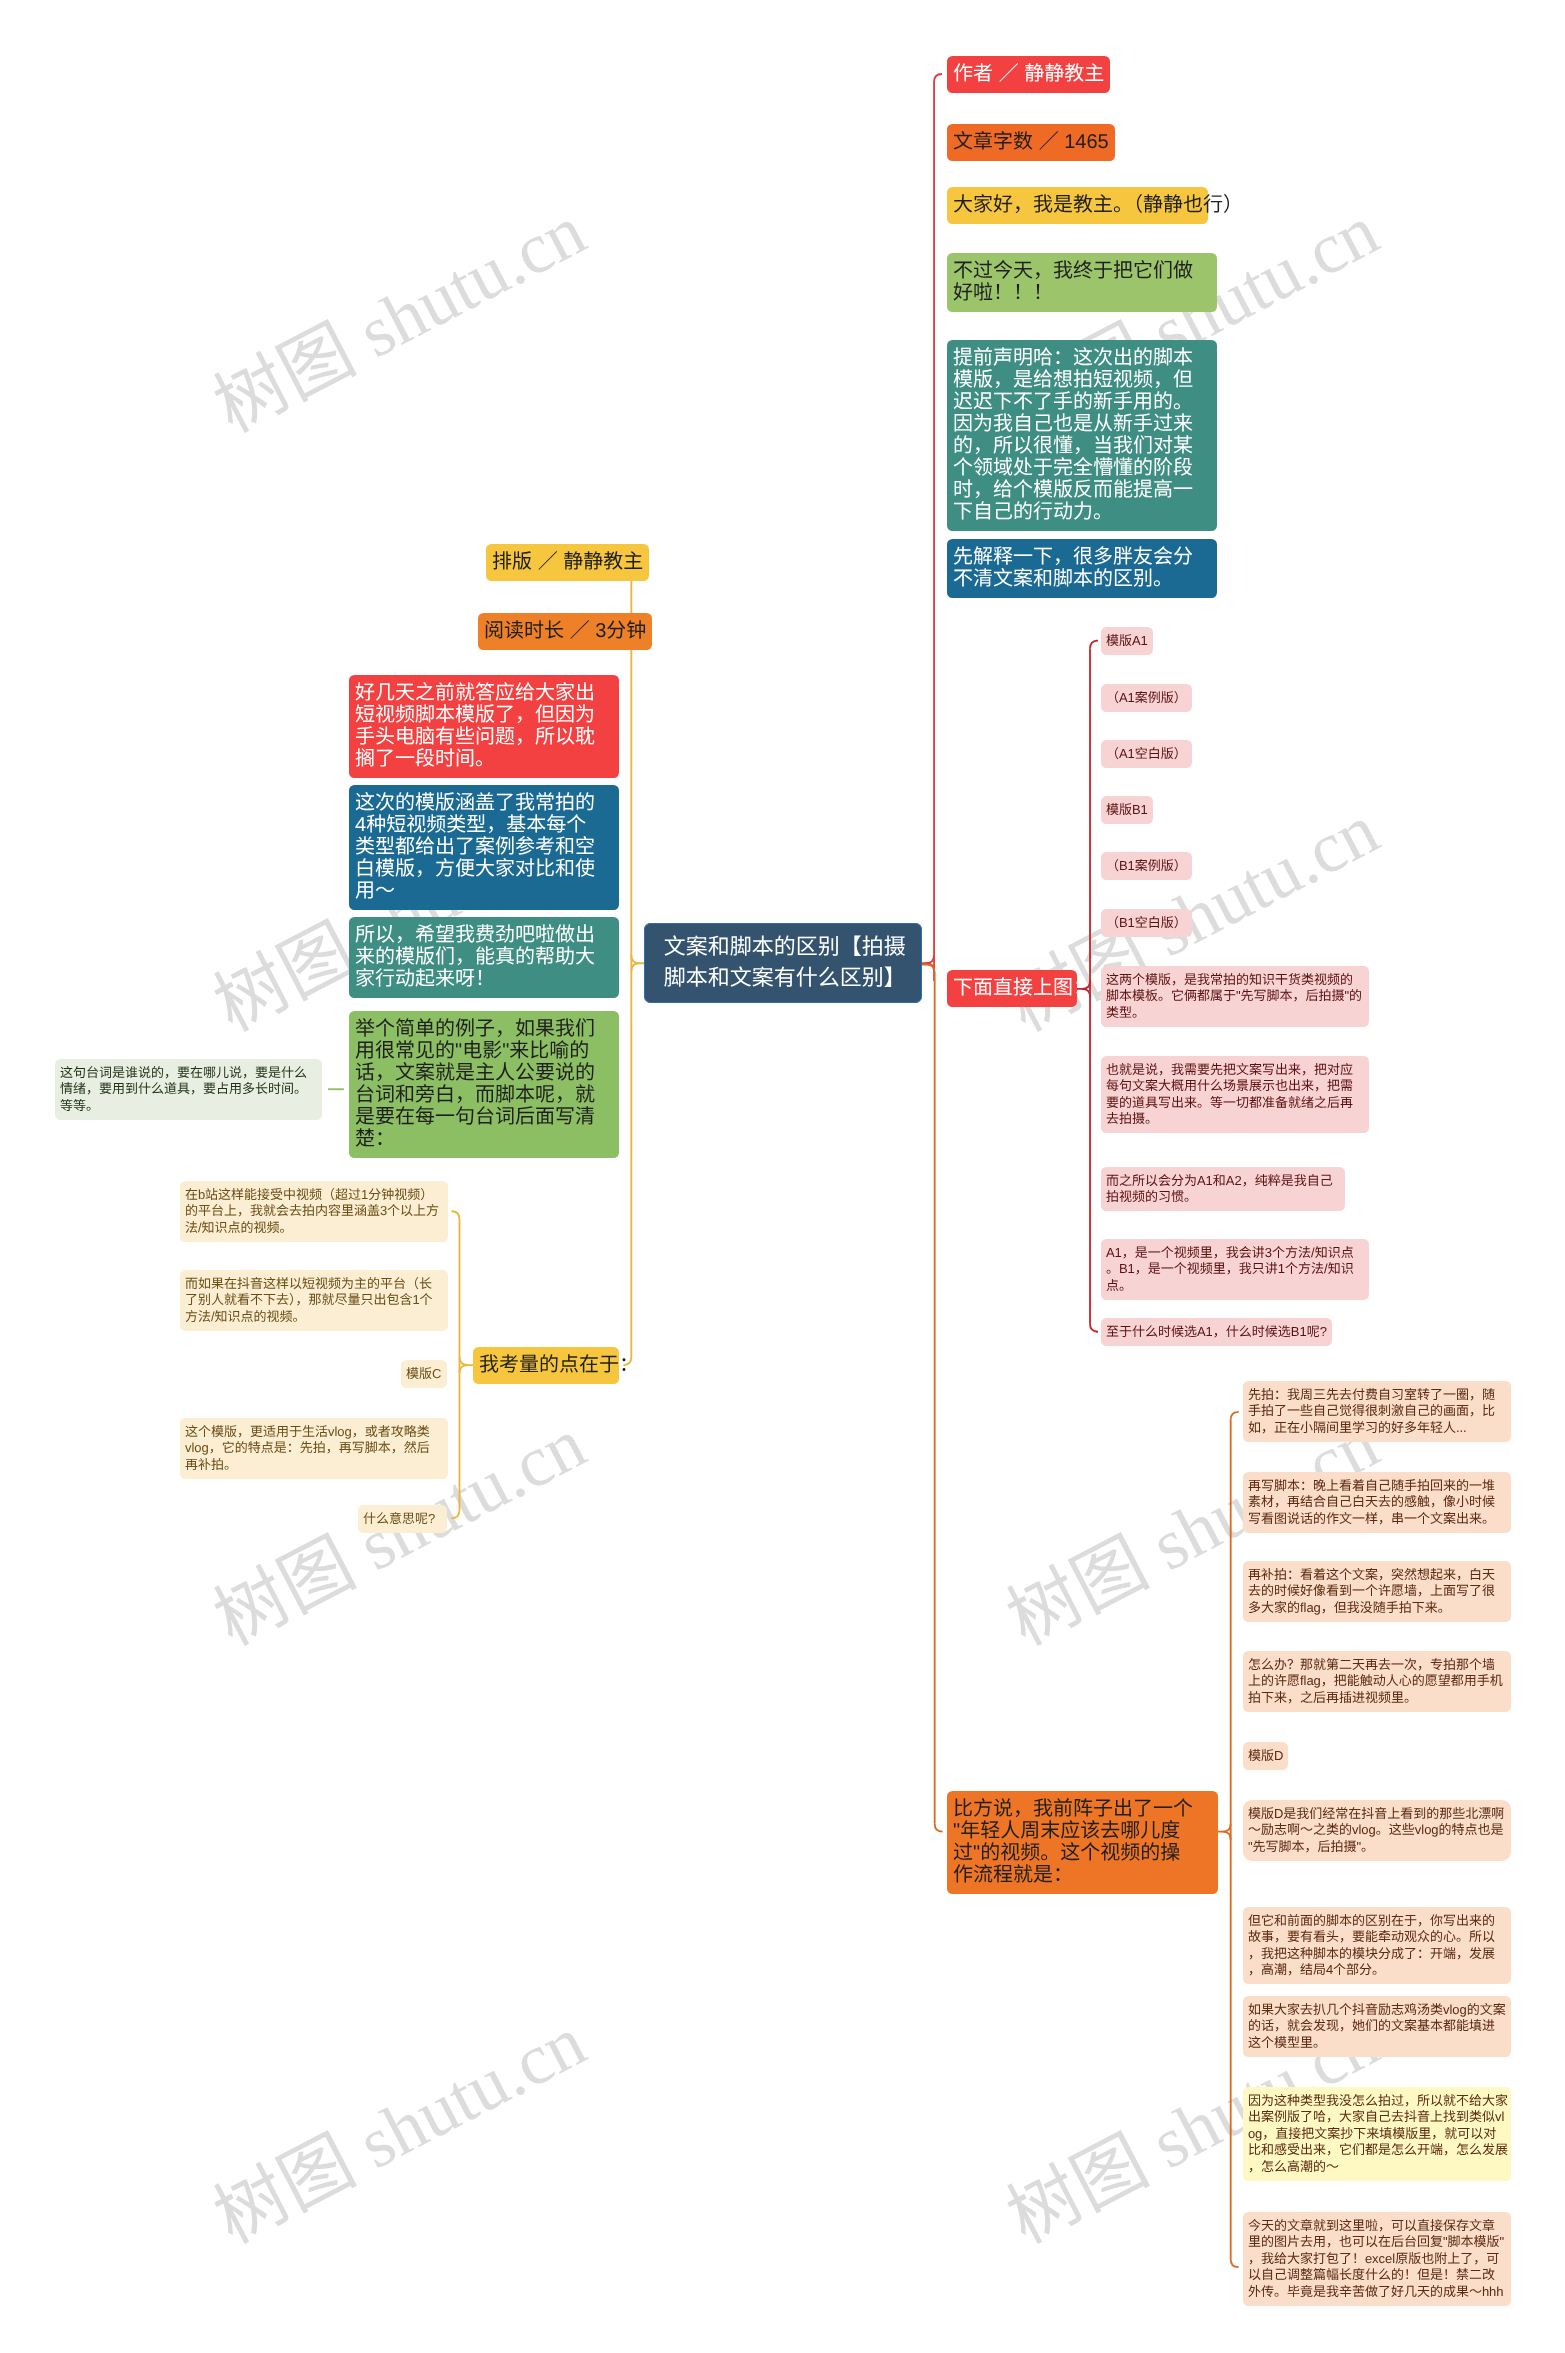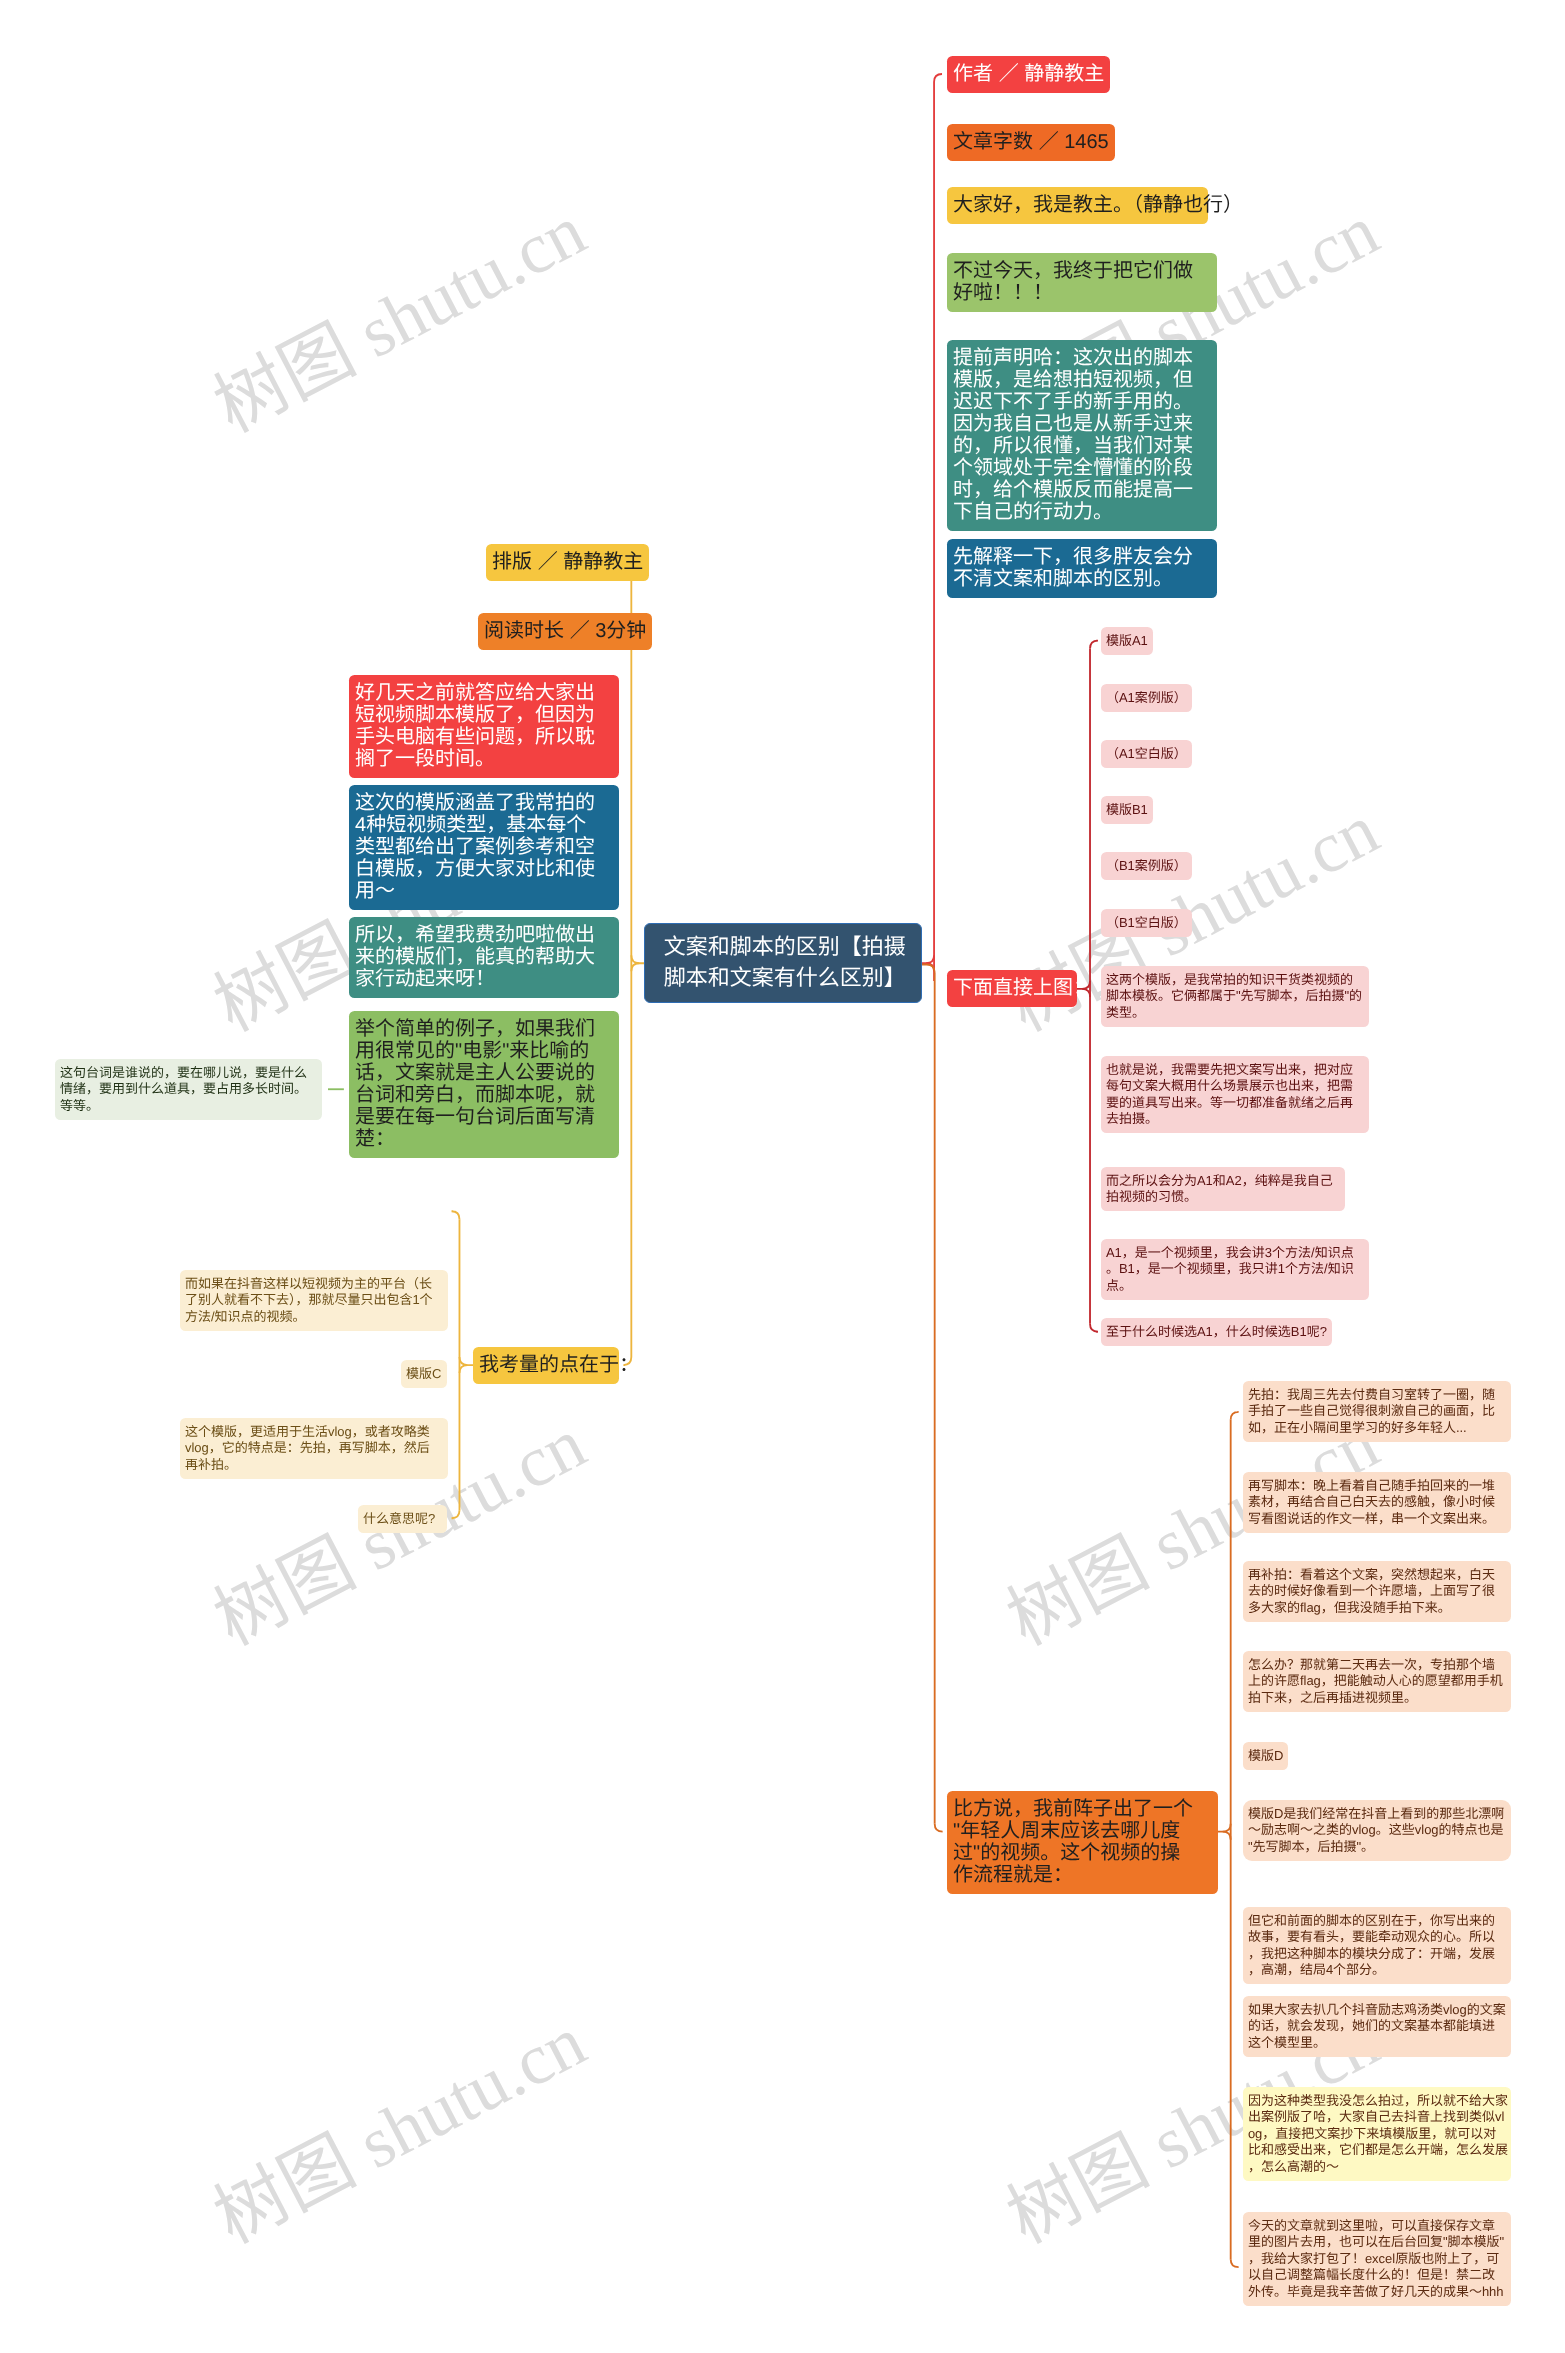--- a/index.html
+++ b/index.html
@@ -65,20 +65,21 @@
   <div id="nodes">
       <div class="node root" style="background: rgb(51, 83, 111); color: rgb(255, 255, 255); border: 1.2px solid rgb(46, 109, 180); left: 644px; top: 923px; width: 278px; height: 80px;">文案和脚本的区别【拍摄脚本和文案有什么区别】</div>
       <div class="node lg" style="background: rgb(246, 198, 63); color: rgb(31, 31, 31); white-space: pre; width: auto; top: 544px; left: 486px;">排版 ／ 静静教主</div>
       <div class="node lg" style="background: rgb(238, 128, 40); color: rgb(31, 31, 31); white-space: pre; width: auto; top: 613px; left: 478px;">阅读时长 ／ 3分钟</div>
       <div class="node lg" style="background: rgb(243, 65, 65); color: rgb(255, 255, 255); width: 270px; padding-right: 22px; top: 675px; left: 349px;">好几天之前就答应给大家出短视频脚本模版了，但因为手头电脑有些问题，所以耽搁了一段时间。</div>
       <div class="node lg" style="background: rgb(27, 106, 147); color: rgb(255, 255, 255); width: 270px; padding-right: 22px; top: 785px; left: 349px;">这次的模版涵盖了我常拍的4种短视频类型，基本每个类型都给出了案例参考和空白模版，方便大家对比和使用～</div>
       <div class="node lg" style="background: rgb(62, 142, 131); color: rgb(255, 255, 255); width: 270px; padding-right: 22px; top: 917px; left: 349px;">所以，希望我费劲吧啦做出来的模版们，能真的帮助大家行动起来呀！</div>
       <div class="node lg" style="background: rgb(140, 190, 99); color: rgb(31, 31, 31); width: 270px; padding-right: 19.6px; top: 1011px; left: 349px;">举个简单的例子，如果我们用很常见的"电影"来比喻的话，文案就是主人公要说的台词和旁白，而脚本呢，就是要在每一句台词后面写清楚：</div>
       <div class="node lg" style="background: rgb(246, 198, 63); color: rgb(31, 31, 31); white-space: pre; width: 146px; top: 1347px; left: 473px;">我考量的点在于：</div>
       <div class="node sm" style="background: rgb(232, 239, 226); color: rgb(31, 48, 20); width: 267px; top: 1059px; left: 55px;">这句台词是谁说的，要在哪儿说，要是什么情绪，要用到什么道具，要占用多长时间。等等。</div>
+      <div class="node sm" style="background: rgb(251, 238, 211); color: rgb(107, 78, 22); width: 268px; padding-right: 2.4px; padding-left: 4.9px; top: 1181px; left: 180px;">在b站这样能接受中视频（超过1分钟视频）的平台上，我就会去拍内容里涵盖3个以上方法/知识点的视频。</div>
       <div class="node sm" style="background: rgb(251, 238, 211); color: rgb(107, 78, 22); width: 268px; top: 1270px; left: 180px;">而如果在抖音这样以短视频为主的平台（长了别人就看不下去），那就尽量只出包含1个方法/知识点的视频。</div>
       <div class="node sm" style="background: rgb(251, 238, 211); color: rgb(107, 78, 22); white-space: pre; width: 46px; top: 1360px; left: 401px;">模版C</div>
       <div class="node sm" style="background: rgb(251, 238, 211); color: rgb(107, 78, 22); width: 268px; padding-right: 15.3px; top: 1418px; left: 180px;">这个模版，更适用于生活vlog，或者攻略类vlog，它的特点是：先拍，再写脚本，然后再补拍。</div>
       <div class="node sm" style="background: rgb(251, 238, 211); color: rgb(107, 78, 22); white-space: pre; width: 89px; top: 1505px; left: 358px;">什么意思呢?</div>
       <div class="node lg" style="background: rgb(243, 65, 65); color: rgb(255, 255, 255); white-space: pre; width: auto; top: 56px; left: 947px;">作者 ／ 静静教主</div>
       <div class="node lg" style="background: rgb(238, 106, 37); color: rgb(31, 31, 31); white-space: pre; width: auto; top: 124px; left: 947px;">文章字数 ／ 1465</div>
       <div class="node lg" style="background: rgb(246, 198, 63); color: rgb(31, 31, 31); white-space: pre; width: 261px; top: 187px; left: 947px;">大家好，我是教主。（静静也行）</div>
       <div class="node lg" style="background: rgb(155, 196, 107); color: rgb(31, 31, 31); width: 270px; padding-right: 22px; top: 253px; left: 947px;">不过今天，我终于把它们做好啦！！！</div>
       <div class="node lg" style="background: rgb(27, 106, 147); color: rgb(255, 255, 255); width: 270px; padding-right: 22px; top: 539px; left: 947px;">先解释一下，很多胖友会分不清文案和脚本的区别。</div>
       <div class="node lg" style="background: rgb(62, 142, 131); color: rgb(255, 255, 255); width: 270px; padding-right: 22px; top: 340px; left: 947px;">提前声明哈：这次出的脚本模版，是给想拍短视频，但迟迟下不了手的新手用的。因为我自己也是从新手过来的，所以很懂，当我们对某个领域处于完全懵懂的阶段时，给个模版反而能提高一下自己的行动力。</div>

